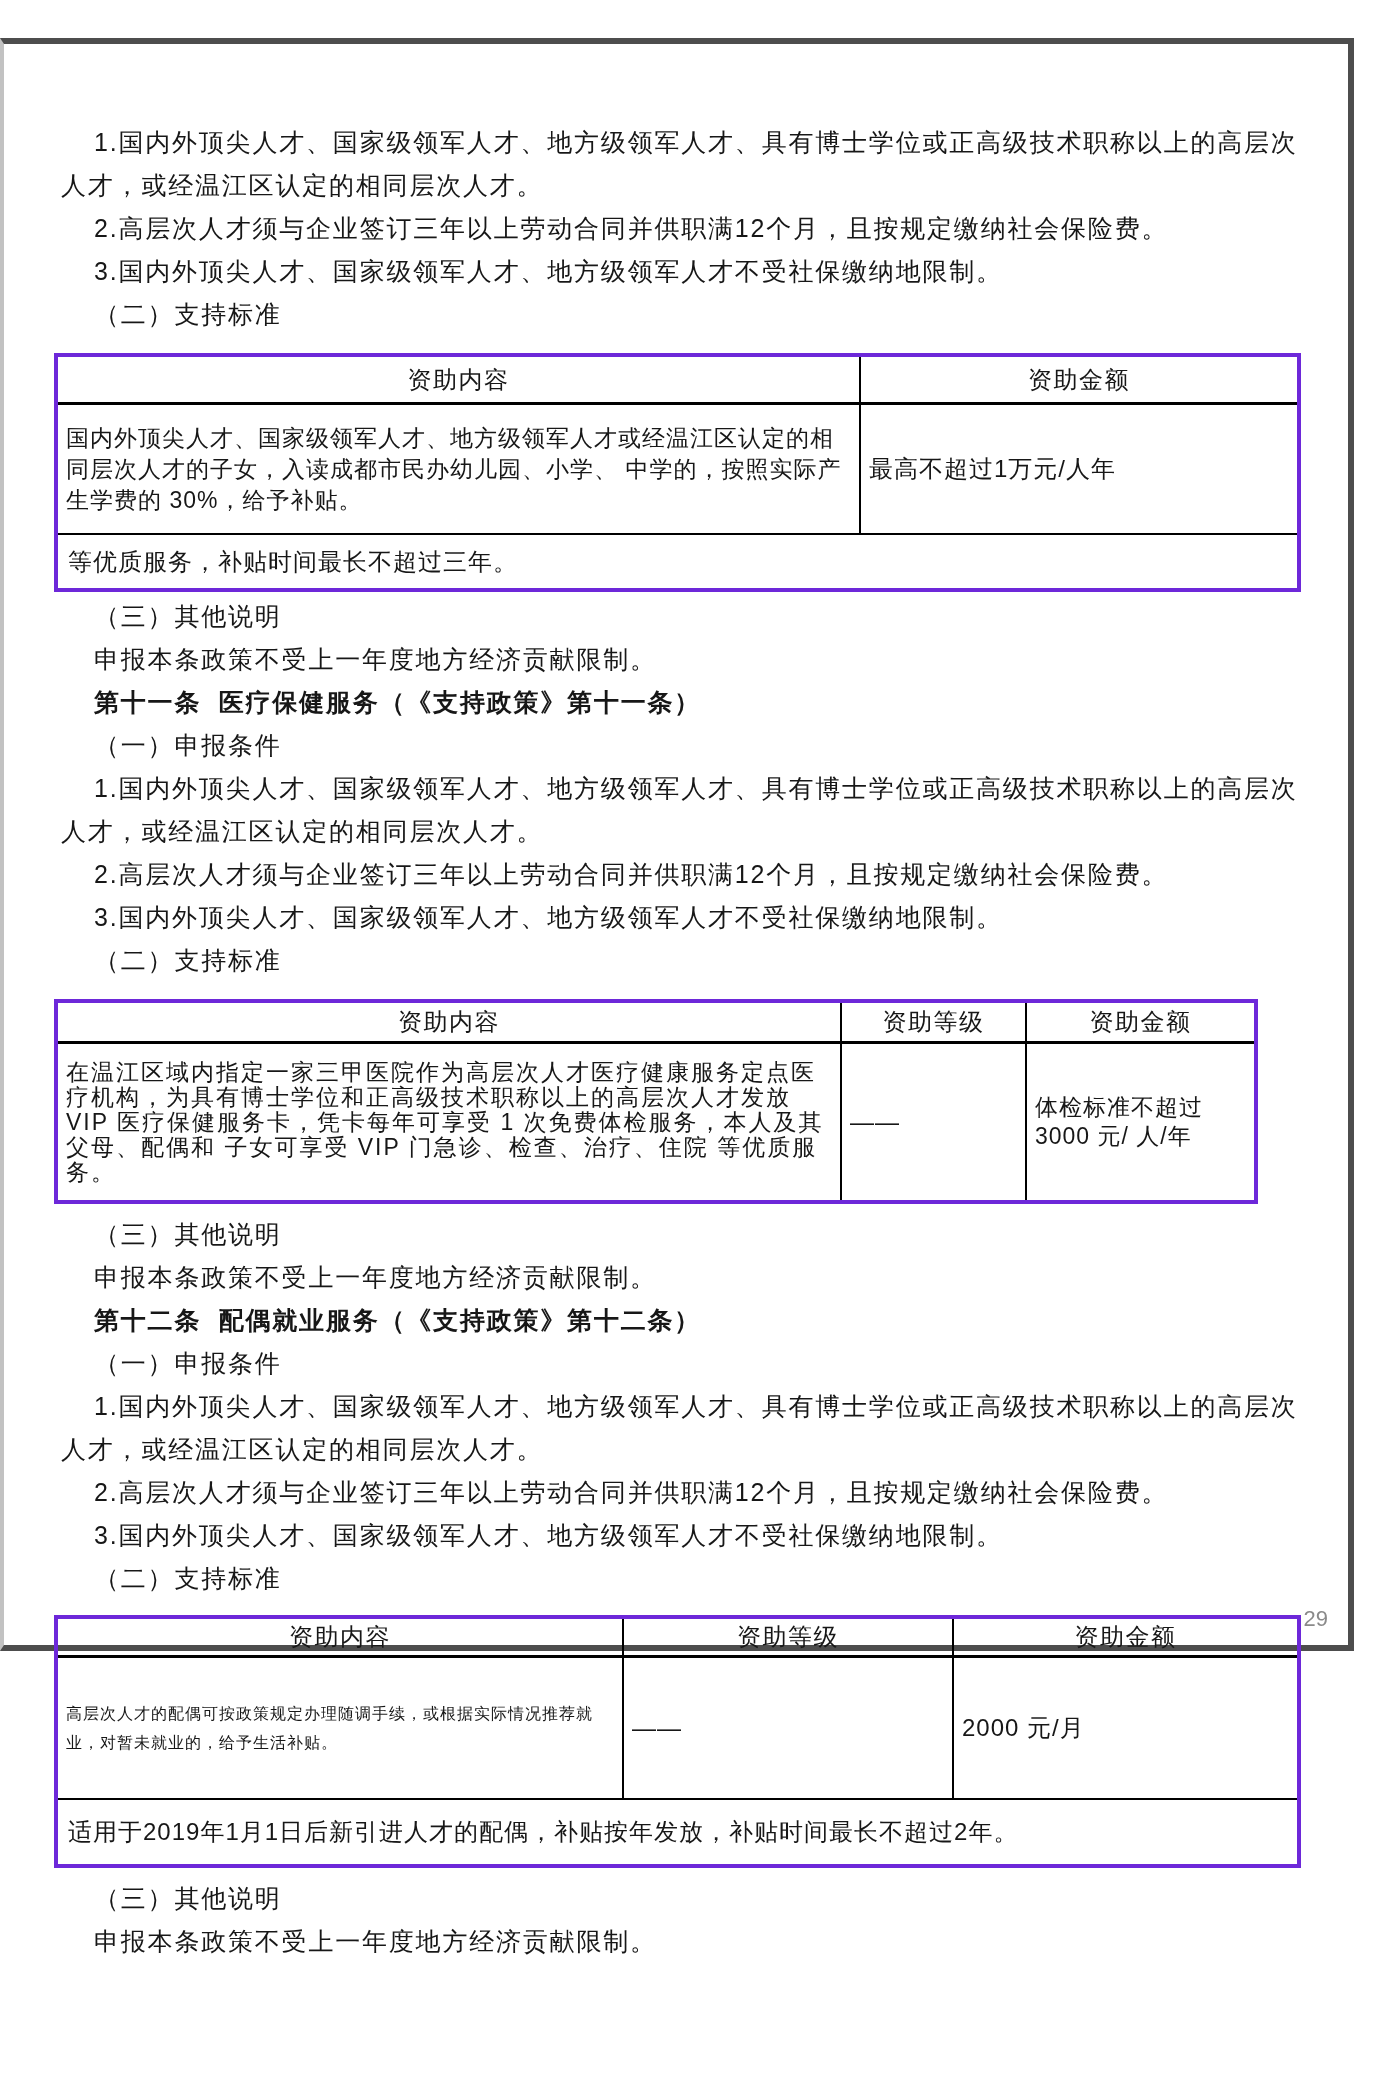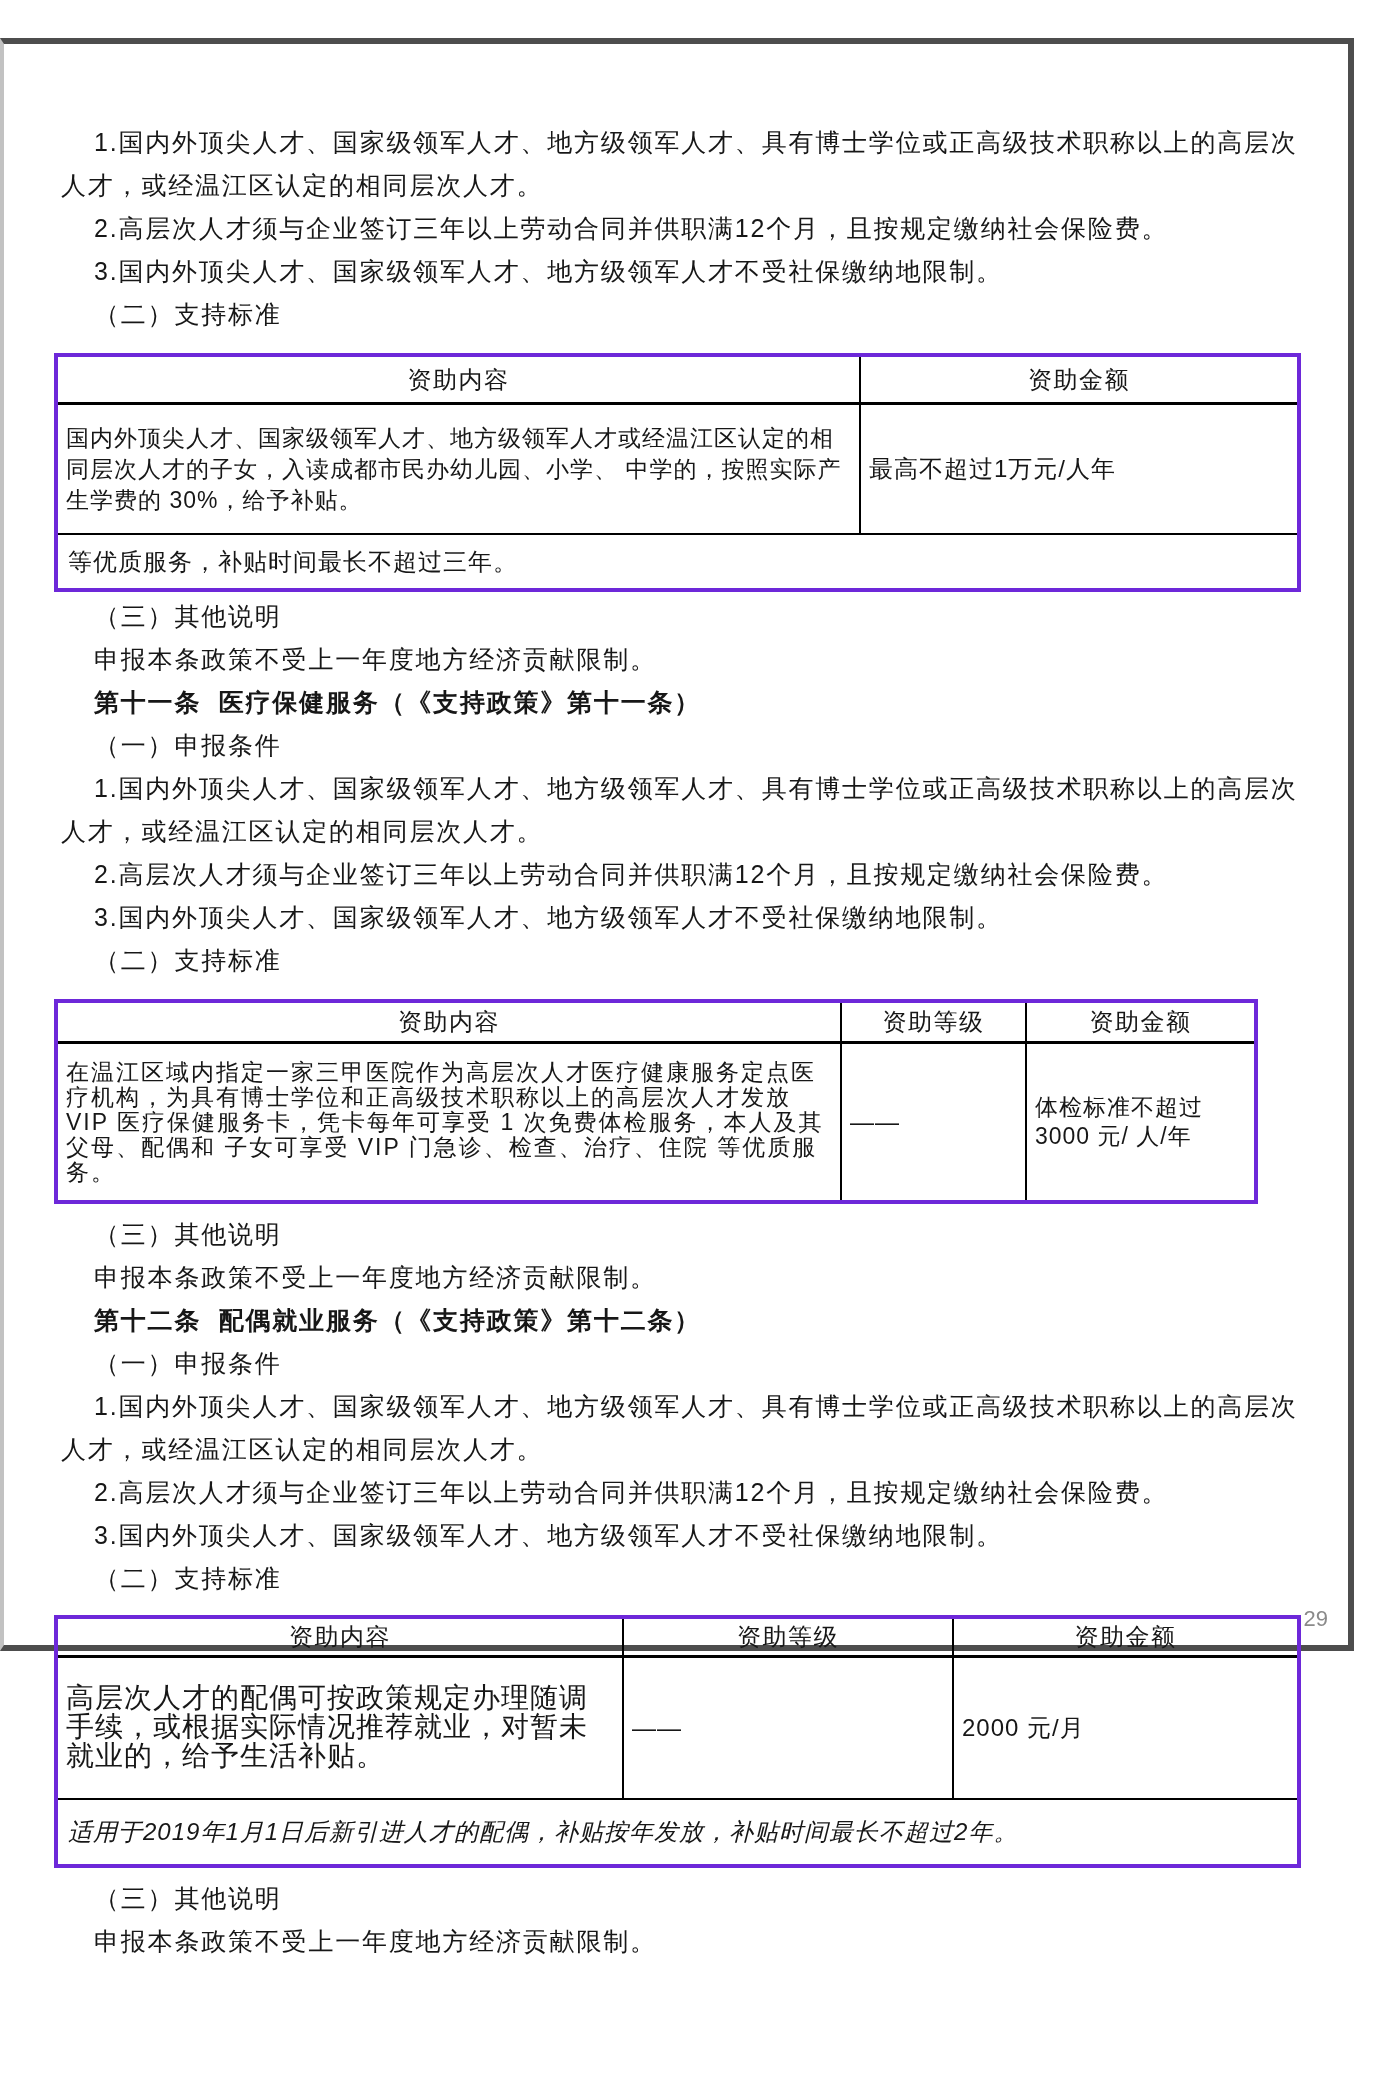--- a/index.html
+++ b/index.html
@@ -79,22 +79,22 @@
 
   .t2 { width: 1204px; margin: 17px 0 9px -7px; }
   .t2 thead th { height: 34px; }
   .t2 .body td { height: 152px; }
   .t2 .cell-left { font-size: 23px; line-height: 25px; letter-spacing: 2px; }
   .t2 .cell-amount { font-size: 23px; line-height: 29px; }
 
   .t3 { width: 1247px; margin: 15px 0 9px -7px; }
   .t3 thead th { height: 26px; }
   .t3 .body td { height: 136px; }
-  .t3 .cell-left { font-size: 28px; line-height: 29px; letter-spacing: 1px; font-family: Liberation Mono, monospace; }
-  .t3 .foot td { height: 60px; font-style: italic; }
+  .t3 .cell-left { font-size: 16px; line-height: 29px; letter-spacing: 1px; }
+  .t3 .foot td { height: 60px; }
 
   .foot td {
     font-size: 24px;
     letter-spacing: 1px;
     text-align: left;
     padding-left: 10px;
   }
   .pageno {
     position: absolute;
     right: 20px;

